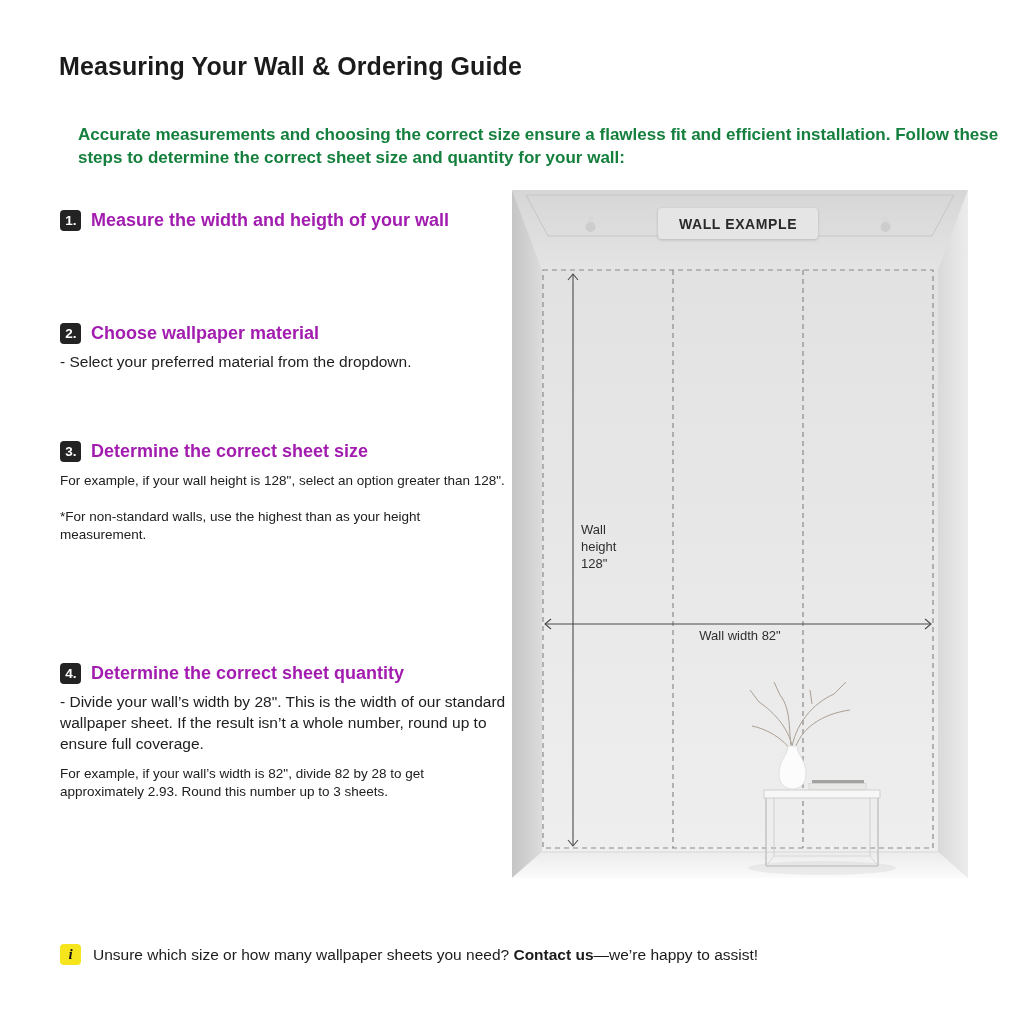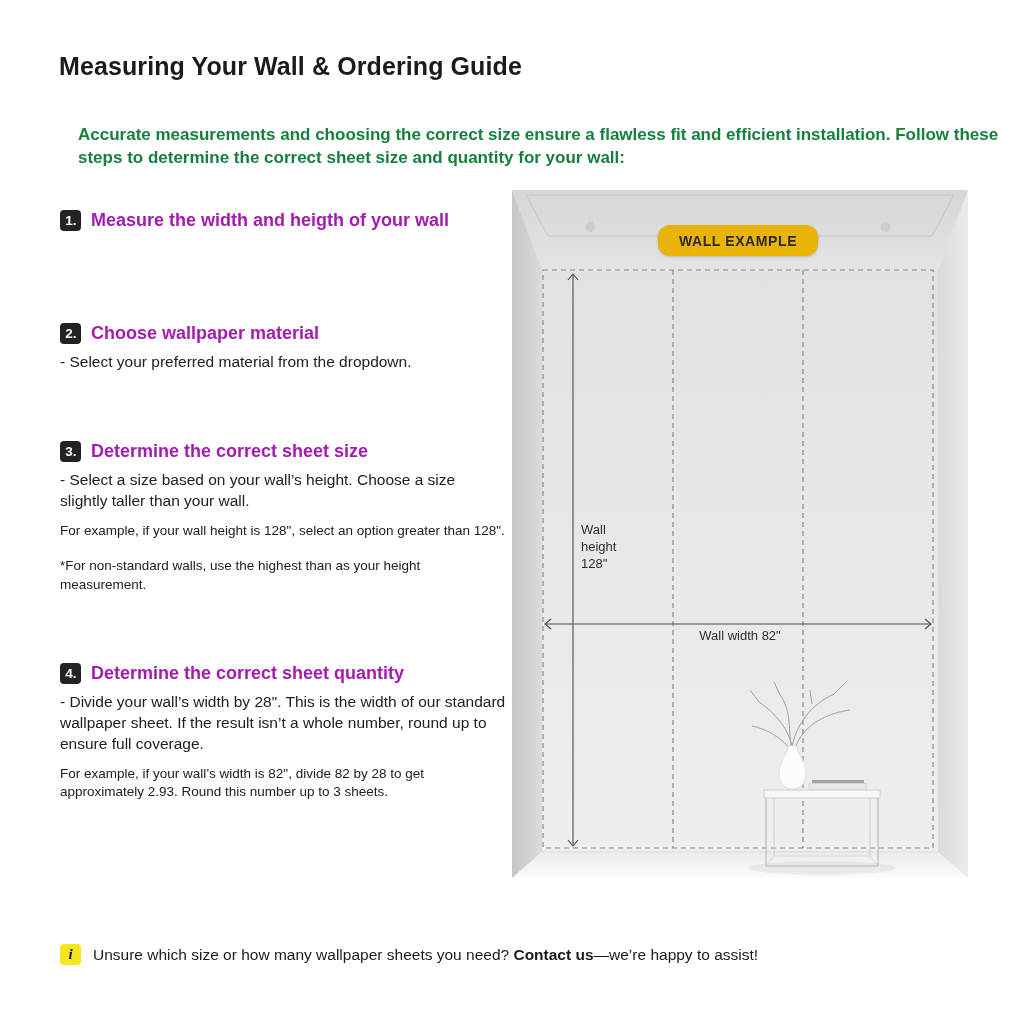--- a/index.html
+++ b/index.html
@@ -37,22 +37,22 @@
   .example{margin:10px 0 0 0;font-size:13.5px;line-height:1.38;color:#202020;max-width:445px;}
   .note{margin:17px 0 0 0;font-size:13.5px;line-height:1.38;color:#202020;max-width:445px;}
 
   
   .wall-example{
     position:absolute;left:512px;top:190px;width:456px;height:688px;margin:0;
     box-shadow:inset 0 0 50px rgba(0,0,0,0.04);
   }
   .wall-example svg{display:block;}
   .we-badge{
-    position:absolute;left:146px;top:35px;width:160px;height:31px;
-    background:#eab308;border-radius:12px;box-shadow:0 1px 3px rgba(0,0,0,0.18);
+    position:absolute;left:146px;top:18px;width:160px;height:31px;
+    background:#e5e5e5;border-radius:4px;box-shadow:0 1px 3px rgba(0,0,0,0.18);
     display:flex;align-items:center;justify-content:center;
     font-size:14px;font-weight:700;letter-spacing:0.6px;color:#2a2a2a;
   }
   .we-height{
     position:absolute;left:69px;top:331px;width:50px;
     font-size:13px;line-height:1.32;color:#2e2e2e;
   }
   .we-width{
     position:absolute;left:158px;top:438px;width:140px;text-align:center;
     font-size:13px;color:#2e2e2e;
@@ -90,21 +90,20 @@
       <span class="step-title">Choose wallpaper material</span>
     </div>
     <p class="desc">- Select your preferred material from the dropdown.</p>
   </section>
 
   <section class="step" id="step-3">
     <div class="step-head">
       <span class="badge">3.</span>
       <span class="step-title">Determine the correct sheet size</span>
     </div>
-    <p class="desc w435">- Select a size based on your wall’s height. Choose a size slightly taller than your wall.</p>
     <p class="example">For example, if your wall height is 128", select an option greater than 128".</p>
     <p class="note">*For non-standard walls, use the highest than as your height measurement.</p>
   </section>
 
   <section class="step" id="step-4">
     <div class="step-head">
       <span class="badge">4.</span>
       <span class="step-title">Determine the correct sheet quantity</span>
     </div>
     <p class="desc">- Divide your wall’s width by 28". This is the width of our standard wallpaper sheet. If the result isn’t a whole number, round up to ensure full coverage.</p>

